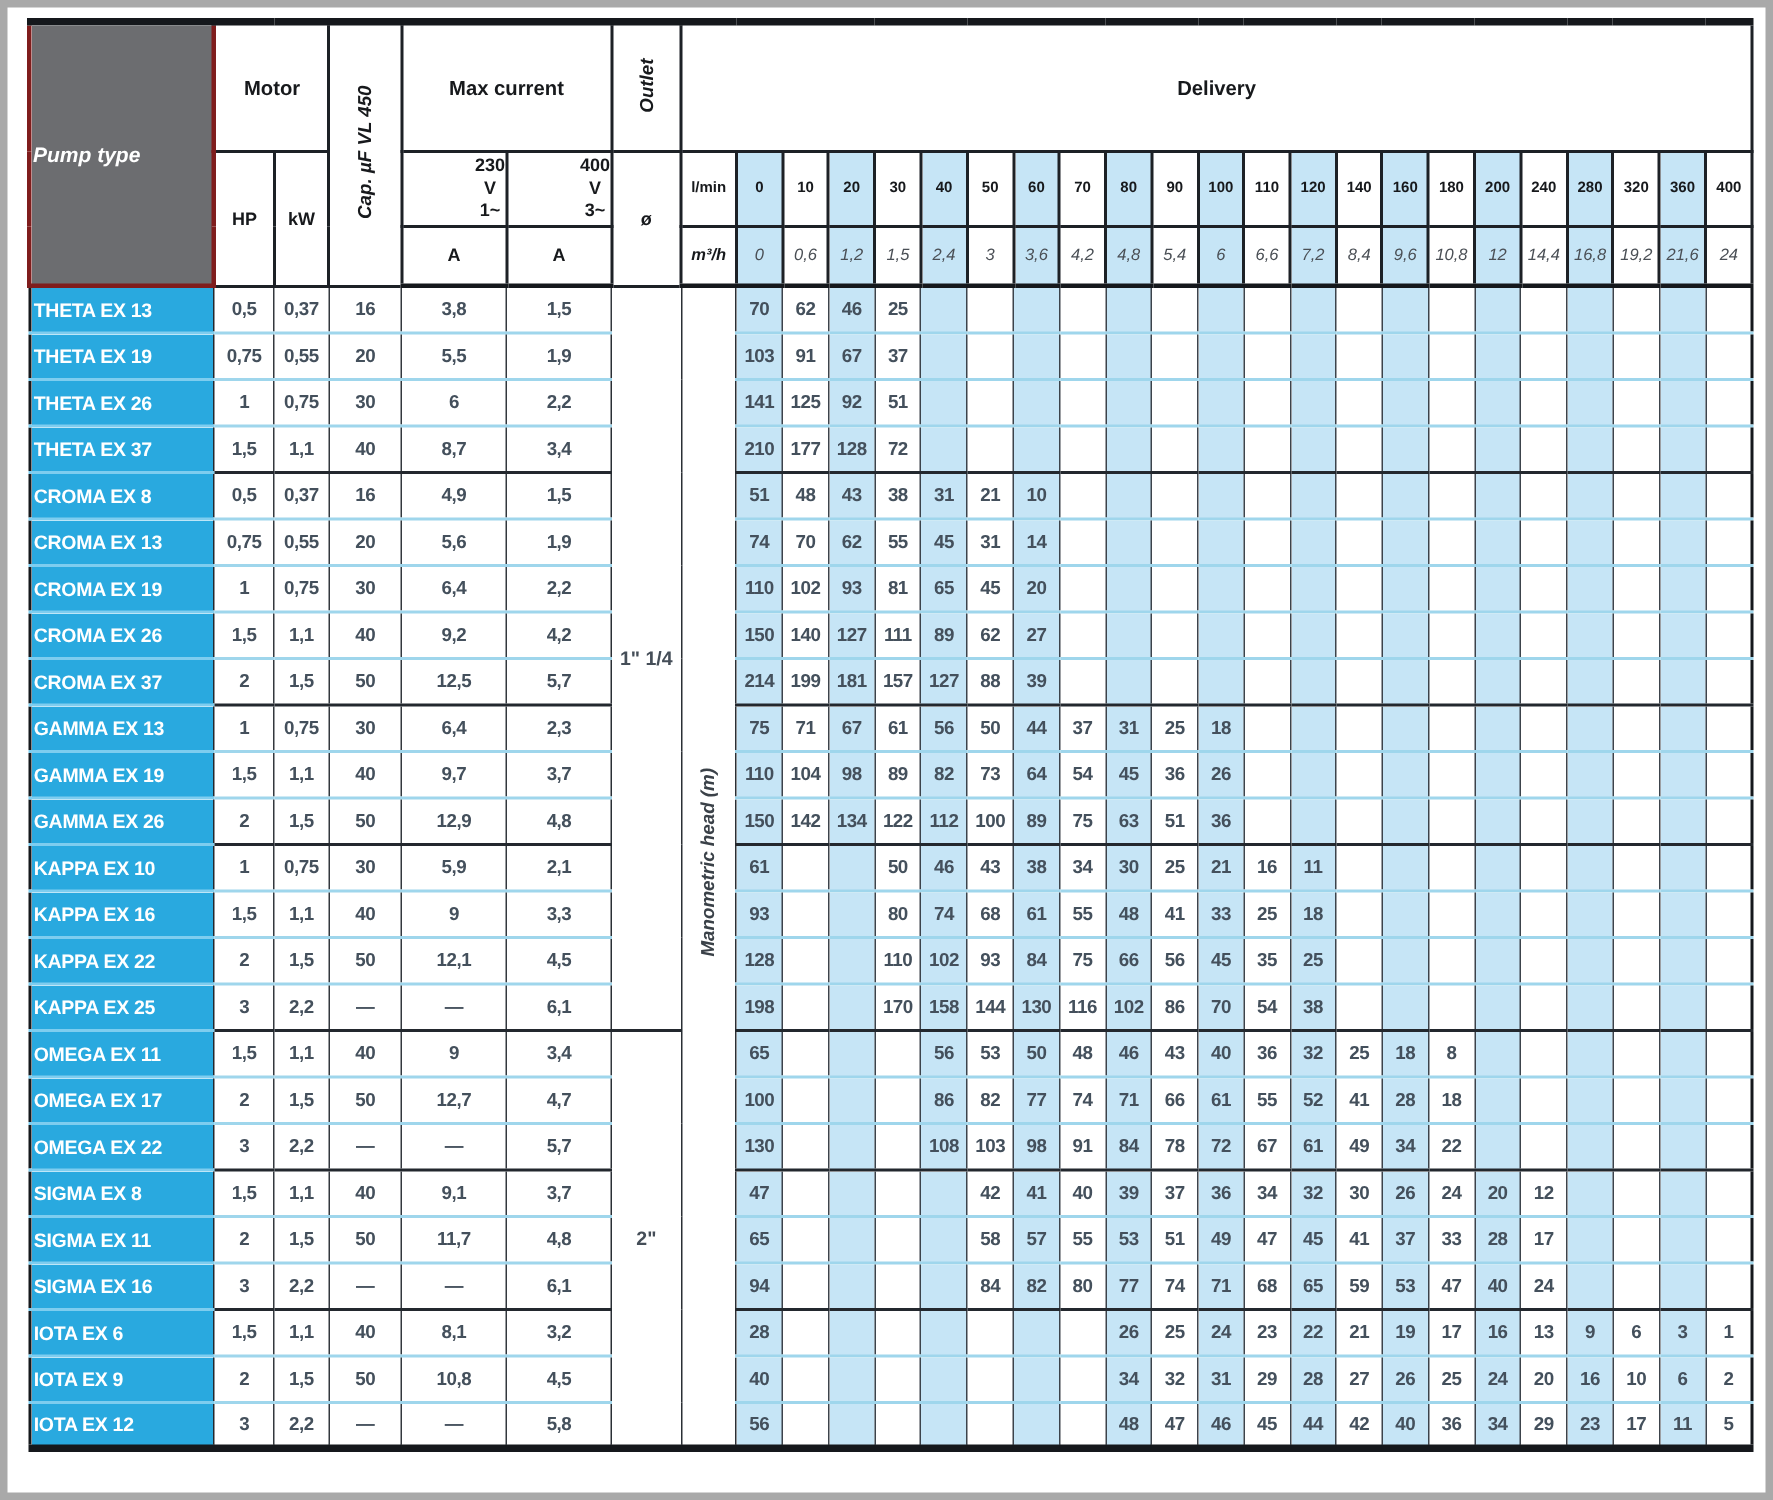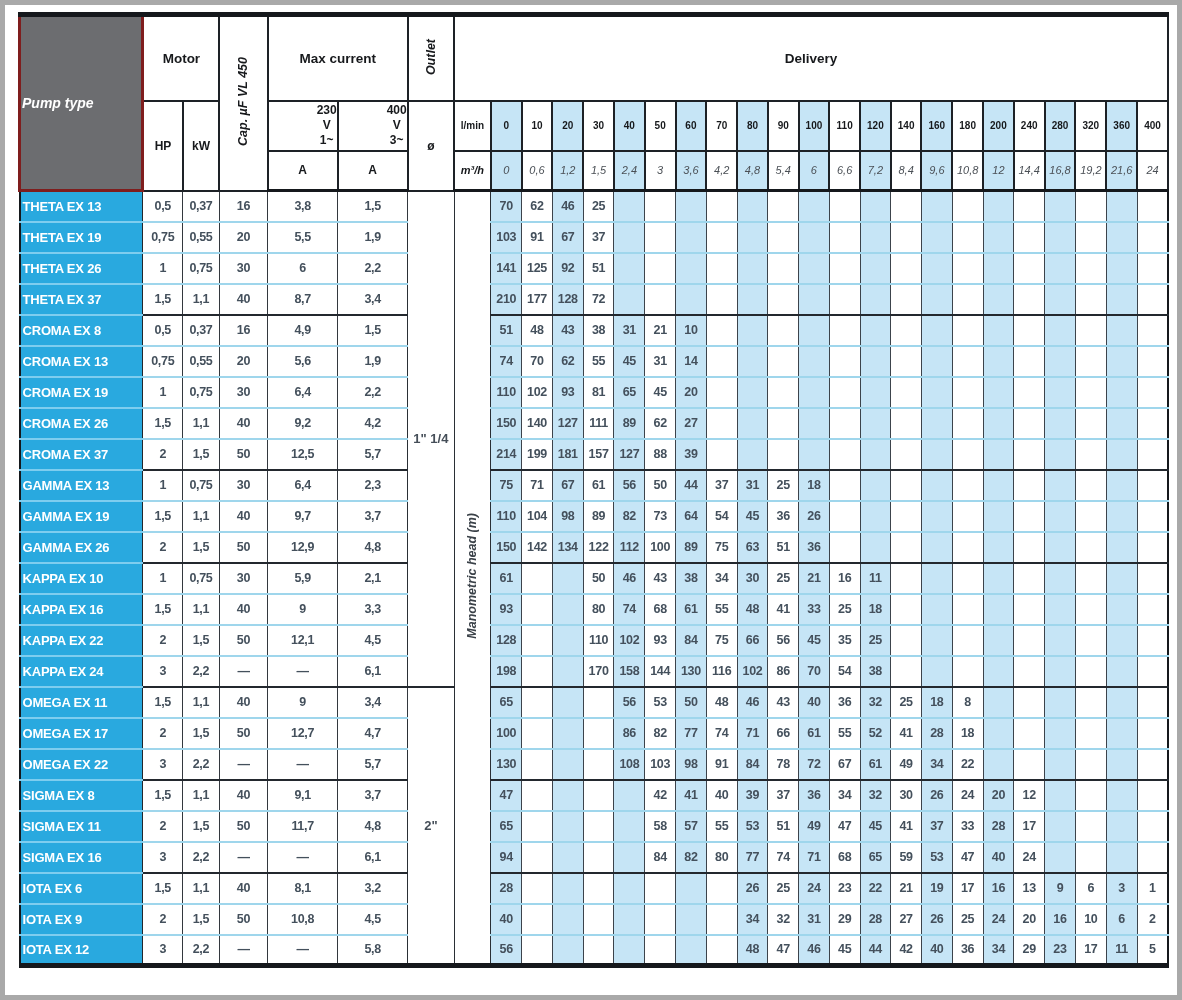--- a/index.html
+++ b/index.html
@@ -639,21 +639,21 @@
             <td class="dc db"></td>
             <td class="dc"></td>
             <td class="dc db"></td>
             <td class="dc"></td>
             <td class="dc db"></td>
             <td class="dc"></td>
             <td class="dc db"></td>
             <td class="dc"></td>
           </tr>
           <tr>
-            <td class="pumpcell">KAPPA EX 24</td>
+            <td class="pumpcell">KAPPA EX 25</td>
             <td class="num">3</td>
             <td class="num">2,2</td>
             <td class="num">—</td>
             <td class="num">—</td>
             <td class="num">6,1</td>
             <td class="dc db">198</td>
             <td class="dc"></td>
             <td class="dc db"></td>
             <td class="dc">170</td>
             <td class="dc db">158</td>

